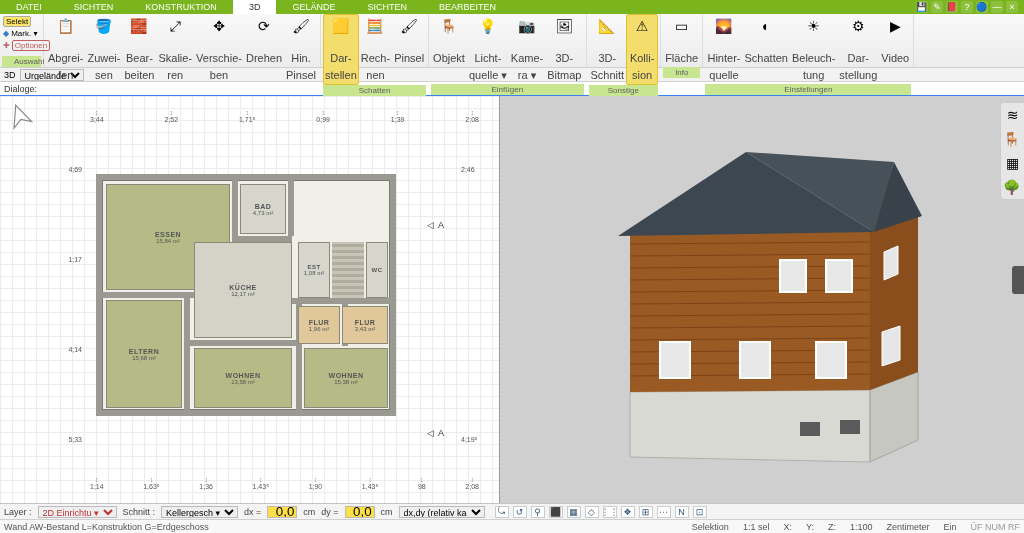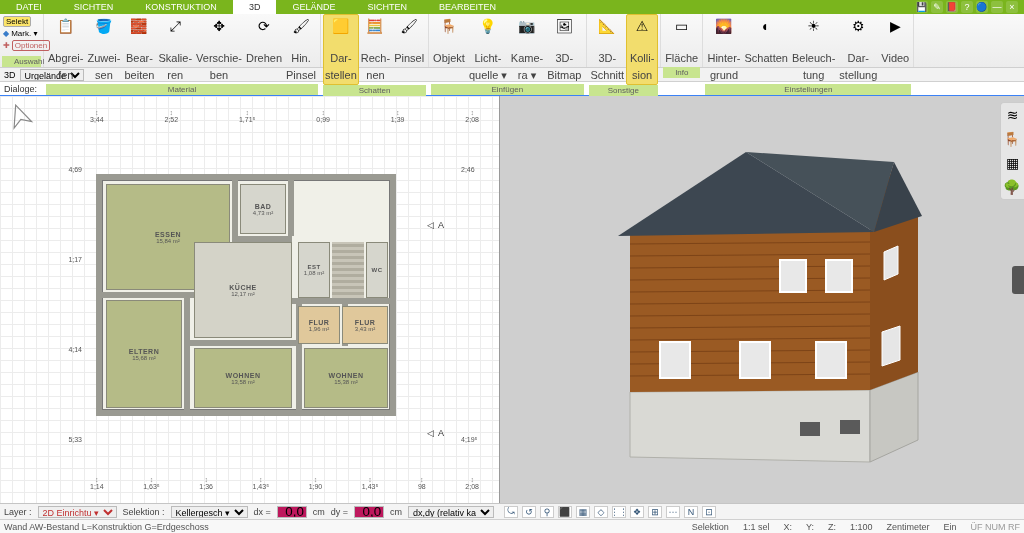--- a/index.html
+++ b/index.html
@@ -51,21 +51,21 @@
 .stair{position:absolute;background:repeating-linear-gradient(0deg,#c8c5b8 0 3px,#b0ad9f 3px 6px);}
 .wallin{position:absolute;background:#9a9a92;}
 .sections{position:absolute;right:-54px;top:40px;font-size:9px;color:#333;display:flex;gap:4px;align-items:center;}
 .sections2{position:absolute;right:-54px;bottom:-28px;font-size:9px;color:#333;display:flex;gap:4px;align-items:center;}
 .view3d{flex:1;background:#cfcfcf;position:relative;overflow:hidden;border-left:1px solid #999;}
 .sidepanel{position:absolute;right:0;top:6px;width:24px;display:flex;flex-direction:column;gap:8px;align-items:center;padding:4px;background:rgba(240,240,240,.7);border:1px solid #ccc;border-right:none;border-radius:4px 0 0 4px;}
 .sidepanel span{font-size:14px;cursor:pointer;}
 .pulltab{position:absolute;right:0;top:170px;width:12px;height:28px;background:#555;border-radius:3px 0 0 3px;}
 .house{position:absolute;left:70px;top:26px;width:370px;height:370px;}
 .bottombar{display:flex;align-items:center;height:16px;background:#f4f4f4;border-top:1px solid #c5c5c5;font-size:9px;color:#444;padding:0 4px;gap:6px;overflow:hidden;}
-.bottombar .inp{width:30px;height:12px;border:1px solid #bbb;background:#be185d;text-align:right;padding-right:2px;}
+.bottombar .inp{width:30px;height:12px;border:1px solid #bbb;background:#fde047;text-align:right;padding-right:2px;}
 .bottombar select{font-size:9px;height:12px;border:1px solid #bbb;}
 .bottombar .icns{display:flex;gap:4px;margin-left:4px;}
 .bottombar .icns span{width:14px;height:12px;display:flex;align-items:center;justify-content:center;border:1px solid #ccc;background:#fff;font-size:9px;color:#357;}
 .statusbar{display:flex;align-items:center;height:14px;background:#f8f8f8;border-top:1px solid #d0d0d0;font-size:9px;color:#555;padding:0 4px;gap:14px;}
 .statusbar .sp{flex:1;}
 .redtxt{color:#c03030;}
 </style>
 </head>
 <body>
 
@@ -140,21 +140,20 @@
           <div class="rbtn">
             <span class="ic">⟳</span>
             <span class="lbl">Drehen</span>
           </div>
           <div class="rbtn">
             <span class="ic">🖌</span>
             <span class="lbl">Hin.
 Pinsel</span>
           </div>
         </div>
-      <div class="gtitle">Material</div>
     </div>
 
     <div class="rgroup">
       <div class="btns" id="g2">
           <div class="rbtn hl">
             <span class="ic">🟨</span>
             <span class="lbl">Dar-
 stellen</span>
           </div>
           <div class="rbtn">
@@ -219,21 +218,21 @@
           </div>
         </div>
       <div class="gtitle">Info</div>
     </div>
 
     <div class="rgroup">
       <div class="btns" id="g6">
           <div class="rbtn">
             <span class="ic">🌄</span>
             <span class="lbl">Hinter-
-grund</span>
+quelle</span>
           </div>
           <div class="rbtn">
             <span class="ic">◐</span>
             <span class="lbl">Schatten</span>
           </div>
           <div class="rbtn">
             <span class="ic">☀</span>
             <span class="lbl">Beleuch-
 tung</span>
           </div>
@@ -412,21 +411,21 @@
         <span>▦</span>
         <span>🌳</span>
       </div>
       <div class="pulltab"></div>
     </div>
   </div>
 
   <div class="bottombar">
     <span>Layer :</span>
     <select class="redtxt"><option>2D Einrichtu ▾</option></select>
-    <span>Selektion :</span>
+    <span>Schnitt :</span>
     <select><option>Kellergesch ▾</option></select>
     <span>dx =</span>
     <input class="inp" value="0,0" style="">
     <span>cm</span>
     <span>dy =</span>
     <input class="inp" value="0,0" style="">
     <span>cm</span>
     <select><option>dx,dy (relativ ka</option></select>
     <div class="icns" id="bbicons">
         <span>⤿</span>

